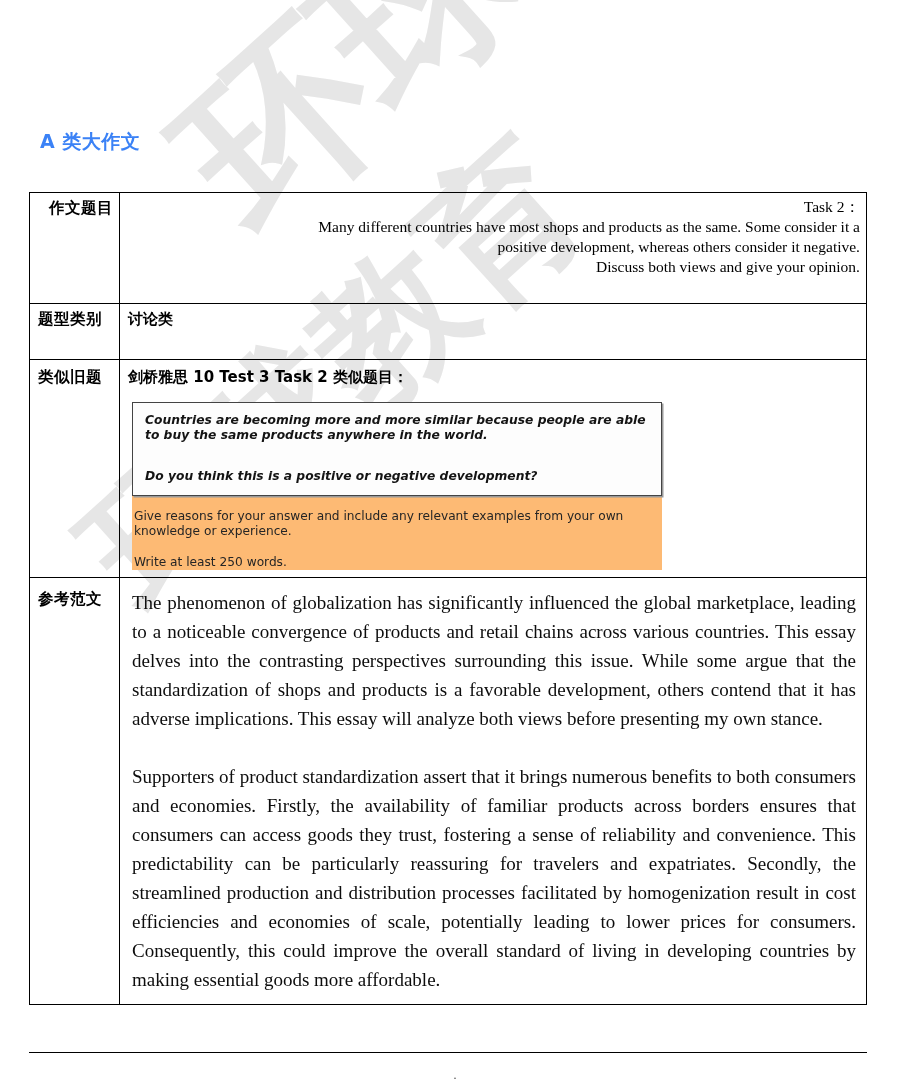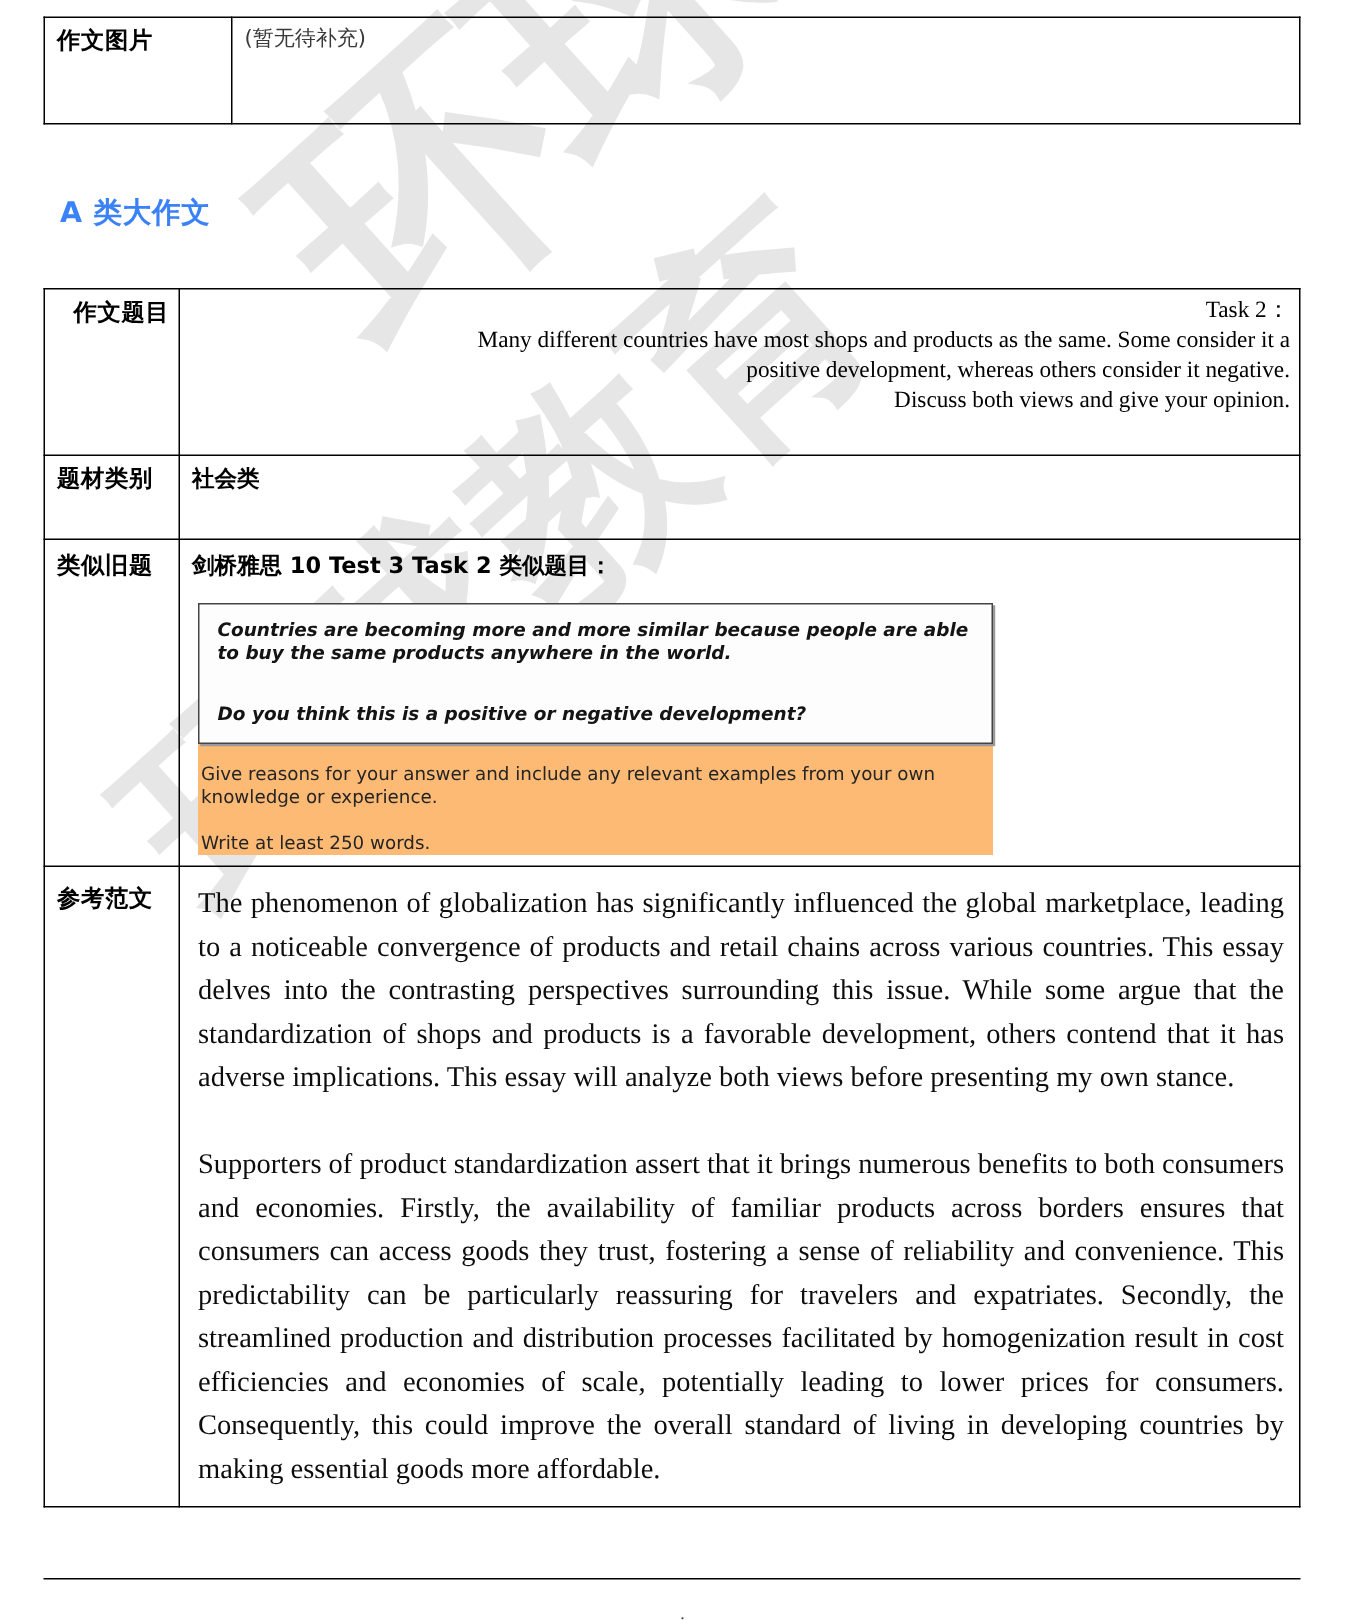--- a/index.html
+++ b/index.html
@@ -207,61 +207,49 @@
 </head>
 <body>
 
 <div id="watermark-layer">
   <div class="wm wm-a">环球教育</div>
   <div class="wm wm-b">环球教育</div>
 </div>
 
 <div id="page">
 
-  <table class="doc-table" id="table-top">
-    <tbody>
-        <tr>
-      <td class="col-label">
-        <span class="cn-label">作文图片</span>
-      </td>
-      <td>
-        <span class="muted-note">(暂无待补充)</span>
-      </td>
-    </tr>
-  </tbody>
-    </table>
 
   <div id="section-heading">A 类大作文</div>
 
   <table class="doc-table" id="table-main">
 
     <tbody>
         <tr class="row-prompt">
       <td class="col-label">
         <span class="cn-label">作文题目</span>
       </td>
       <td>
         <div class="task-block">
           <span class="task-label">Task 2：</span>
           <span class="task-line">Many different countries have most shops and products as the same. Some consider it a</span>
           <span class="task-line">positive development, whereas others consider it negative.</span>
           <span class="task-line">Discuss both views and give your opinion.</span>
         </div>
       </td>
     </tr>
 
-
-    <tr class="row-topic">
-      <td class="col-label">
-        <span class="cn-label">题材类别</span>
-      </td>
-      <td>
-        <span class="cn-body">社会类</span>
-      </td>
-    </tr>
+    <tr class="row-type">
+      <td class="col-label">
+        <span class="cn-label">题型类别</span>
+      </td>
+      <td>
+        <span class="cn-body">讨论类</span>
+      </td>
+    </tr>
+
 
     <tr class="row-similar">
       <td class="col-label">
         <span class="cn-label">类似旧题</span>
       </td>
       <td>
         <div class="cn-body">剑桥雅思 10 Test  3 Task 2 类似题目：</div>
 
         <div class="scan">
           <div class="scan-box">

